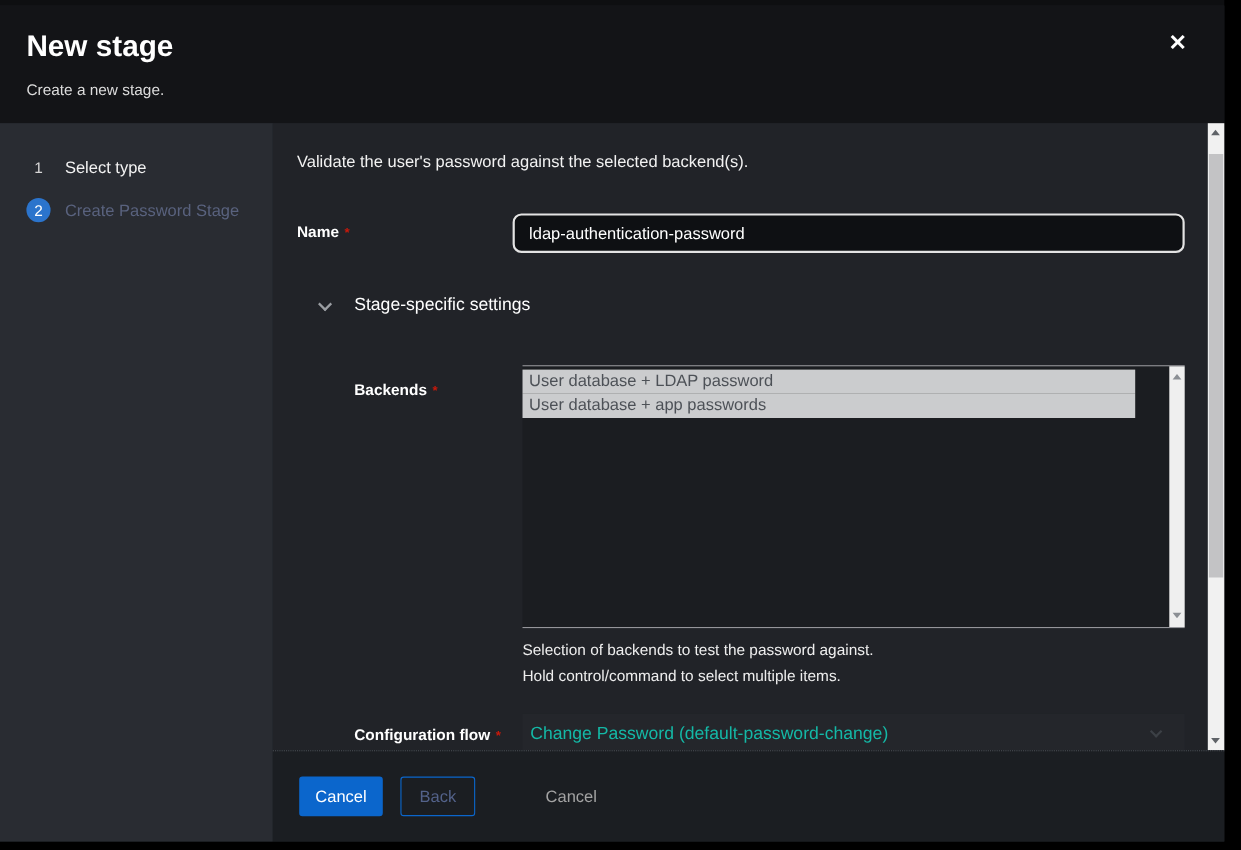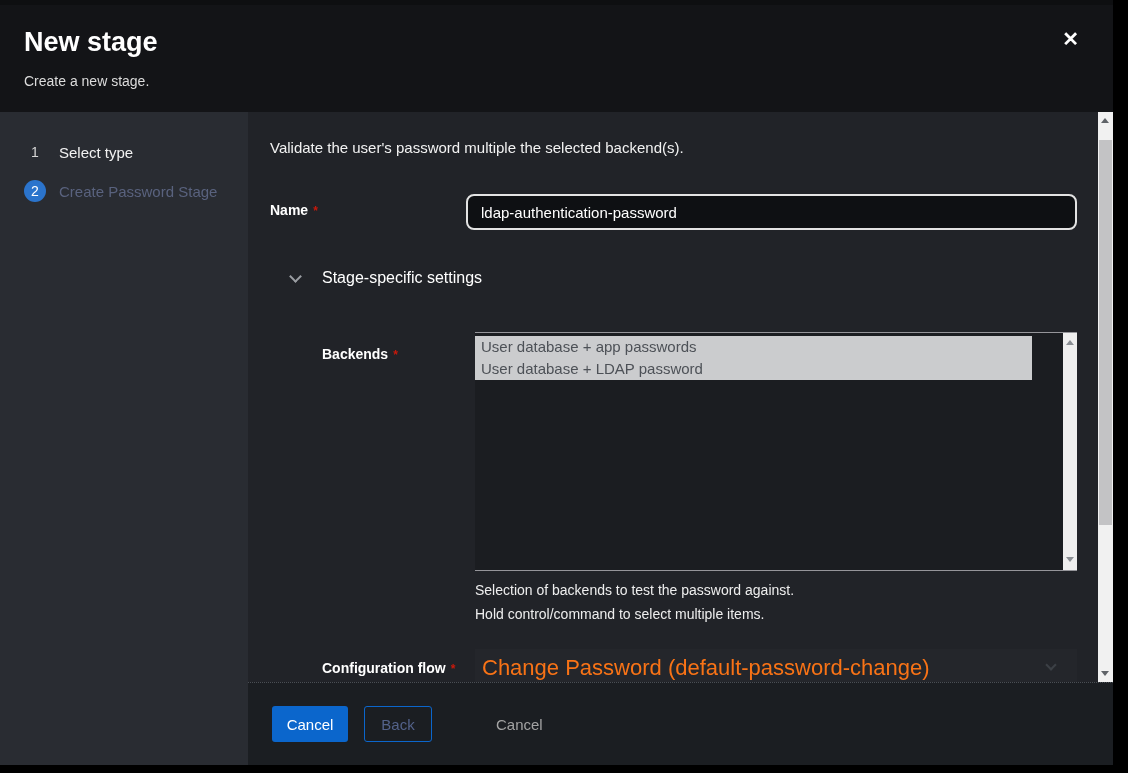--- a/index.html
+++ b/index.html
@@ -63,21 +63,21 @@
               border-left:4px solid transparent; border-right:4px solid transparent;
               border-top:5px solid #8b8f94; }
 
   .help { position:absolute; left:227px; font-size:14px; color:#eeeeee; }
   .help.h1 { top:470px; }
   .help.h2 { top:494px; }
 
   .config-label { left:74px; top:548px; }
   .flow-select { position:absolute; left:227px; top:537px; width:602px; height:37px;
                  background:#24262b; display:flex; align-items:center; cursor:pointer; }
-  .flow-value { font-size:22px; color:#f97316; margin-left:7px; }
+  .flow-value { font-size:16px; color:#14b8a6; margin-left:7px; }
   .sel-caret { position:absolute; right:22px; top:12px; width:8px; height:8px;
                border-right:2px solid #3c4046; border-bottom:2px solid #3c4046; transform:rotate(45deg); }
 
   
   .main-scrollbar { position:absolute; left:1098px; top:107px; width:15px; height:570px; background:#f1f1f1; }
   .sb-arrow { position:absolute; left:0; width:15px; height:17px; }
   .sb-arrow.up { top:0; }
   .sb-arrow.down { bottom:0; }
   .sb-tri-up { position:absolute; left:3px; top:6px; width:0; height:0;
                border-left:4px solid transparent; border-right:4px solid transparent;
@@ -116,35 +116,35 @@
         <span class="stepnum">1</span>
         <span class="steplabel">Select type</span>
       </div>
       <div class="step active">
         <span class="stepnum">2</span>
         <span class="steplabel">Create Password Stage</span>
       </div>
     </aside>
 
     <main class="content">
-      <p class="intro">Validate the user's password multiple the selected backend(s).</p>
+      <p class="intro">Validate the user's password against the selected backend(s).</p>
 
       <label class="field-label name-label"><span>Name</span><span class="req">*</span></label>
       <input class="name-input" type="text" value="ldap-authentication-password" style="">
 
       <div class="expander">
         <span class="chev"></span>
         <span class="exp-label">Stage-specific settings</span>
       </div>
 
       <label class="field-label backends-label"><span>Backends</span><span class="req">*</span></label>
 
       <div class="listbox">
+        <div class="opt">User database + LDAP password</div>
         <div class="opt">User database + app passwords</div>
-        <div class="opt">User database + LDAP password</div>
         <div class="lb-scrollbar">
           <div class="lb-arrow up">
               <span class="tri-up"></span>
             </div>
           <div class="lb-arrow down">
               <span class="tri-down"></span>
             </div>
         </div>
       </div>
 

